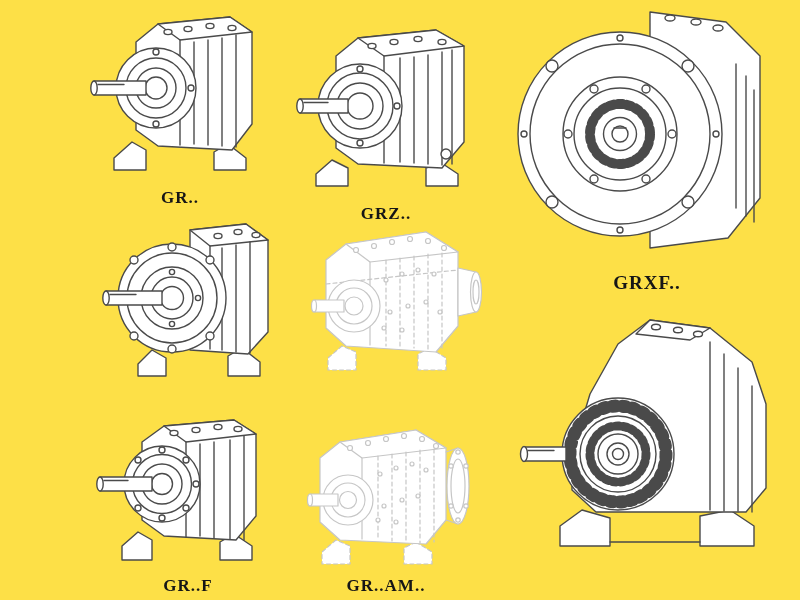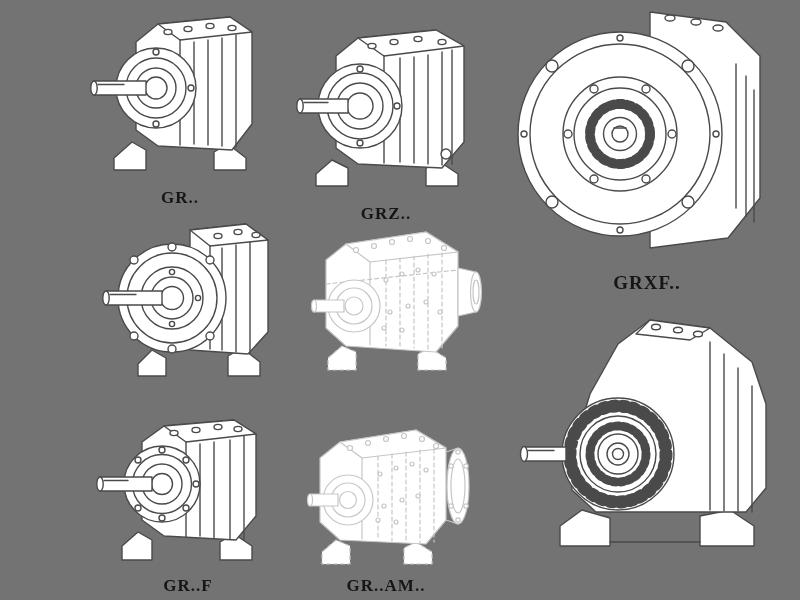--- a/index.html
+++ b/index.html
@@ -1,19 +1,19 @@
 <!DOCTYPE html>
 <html><head>
 <meta charset="utf-8">
 <style>
   * { box-sizing: border-box; }
   html, body { margin: 0; padding: 0; background: #ffffff; }
   #canvas {
     position: relative; width: 800px; height: 600px;
-    background: #737373; overflow: hidden;
+    background: #fde047; overflow: hidden;
     font-family: "Liberation Serif", serif;
   }
   .cell { position: absolute; margin: 0; }
   .cell svg { display: block; width: 100%; height: auto; }
   .ink {
     fill: #ffffff; stroke: #4a4a4a; stroke-width: 1.4;
     stroke-linejoin: round; stroke-linecap: round;
   }
   .ink-phantom {
     fill: #ffffff; stroke: #c6c6c6; stroke-width: 1.2;

